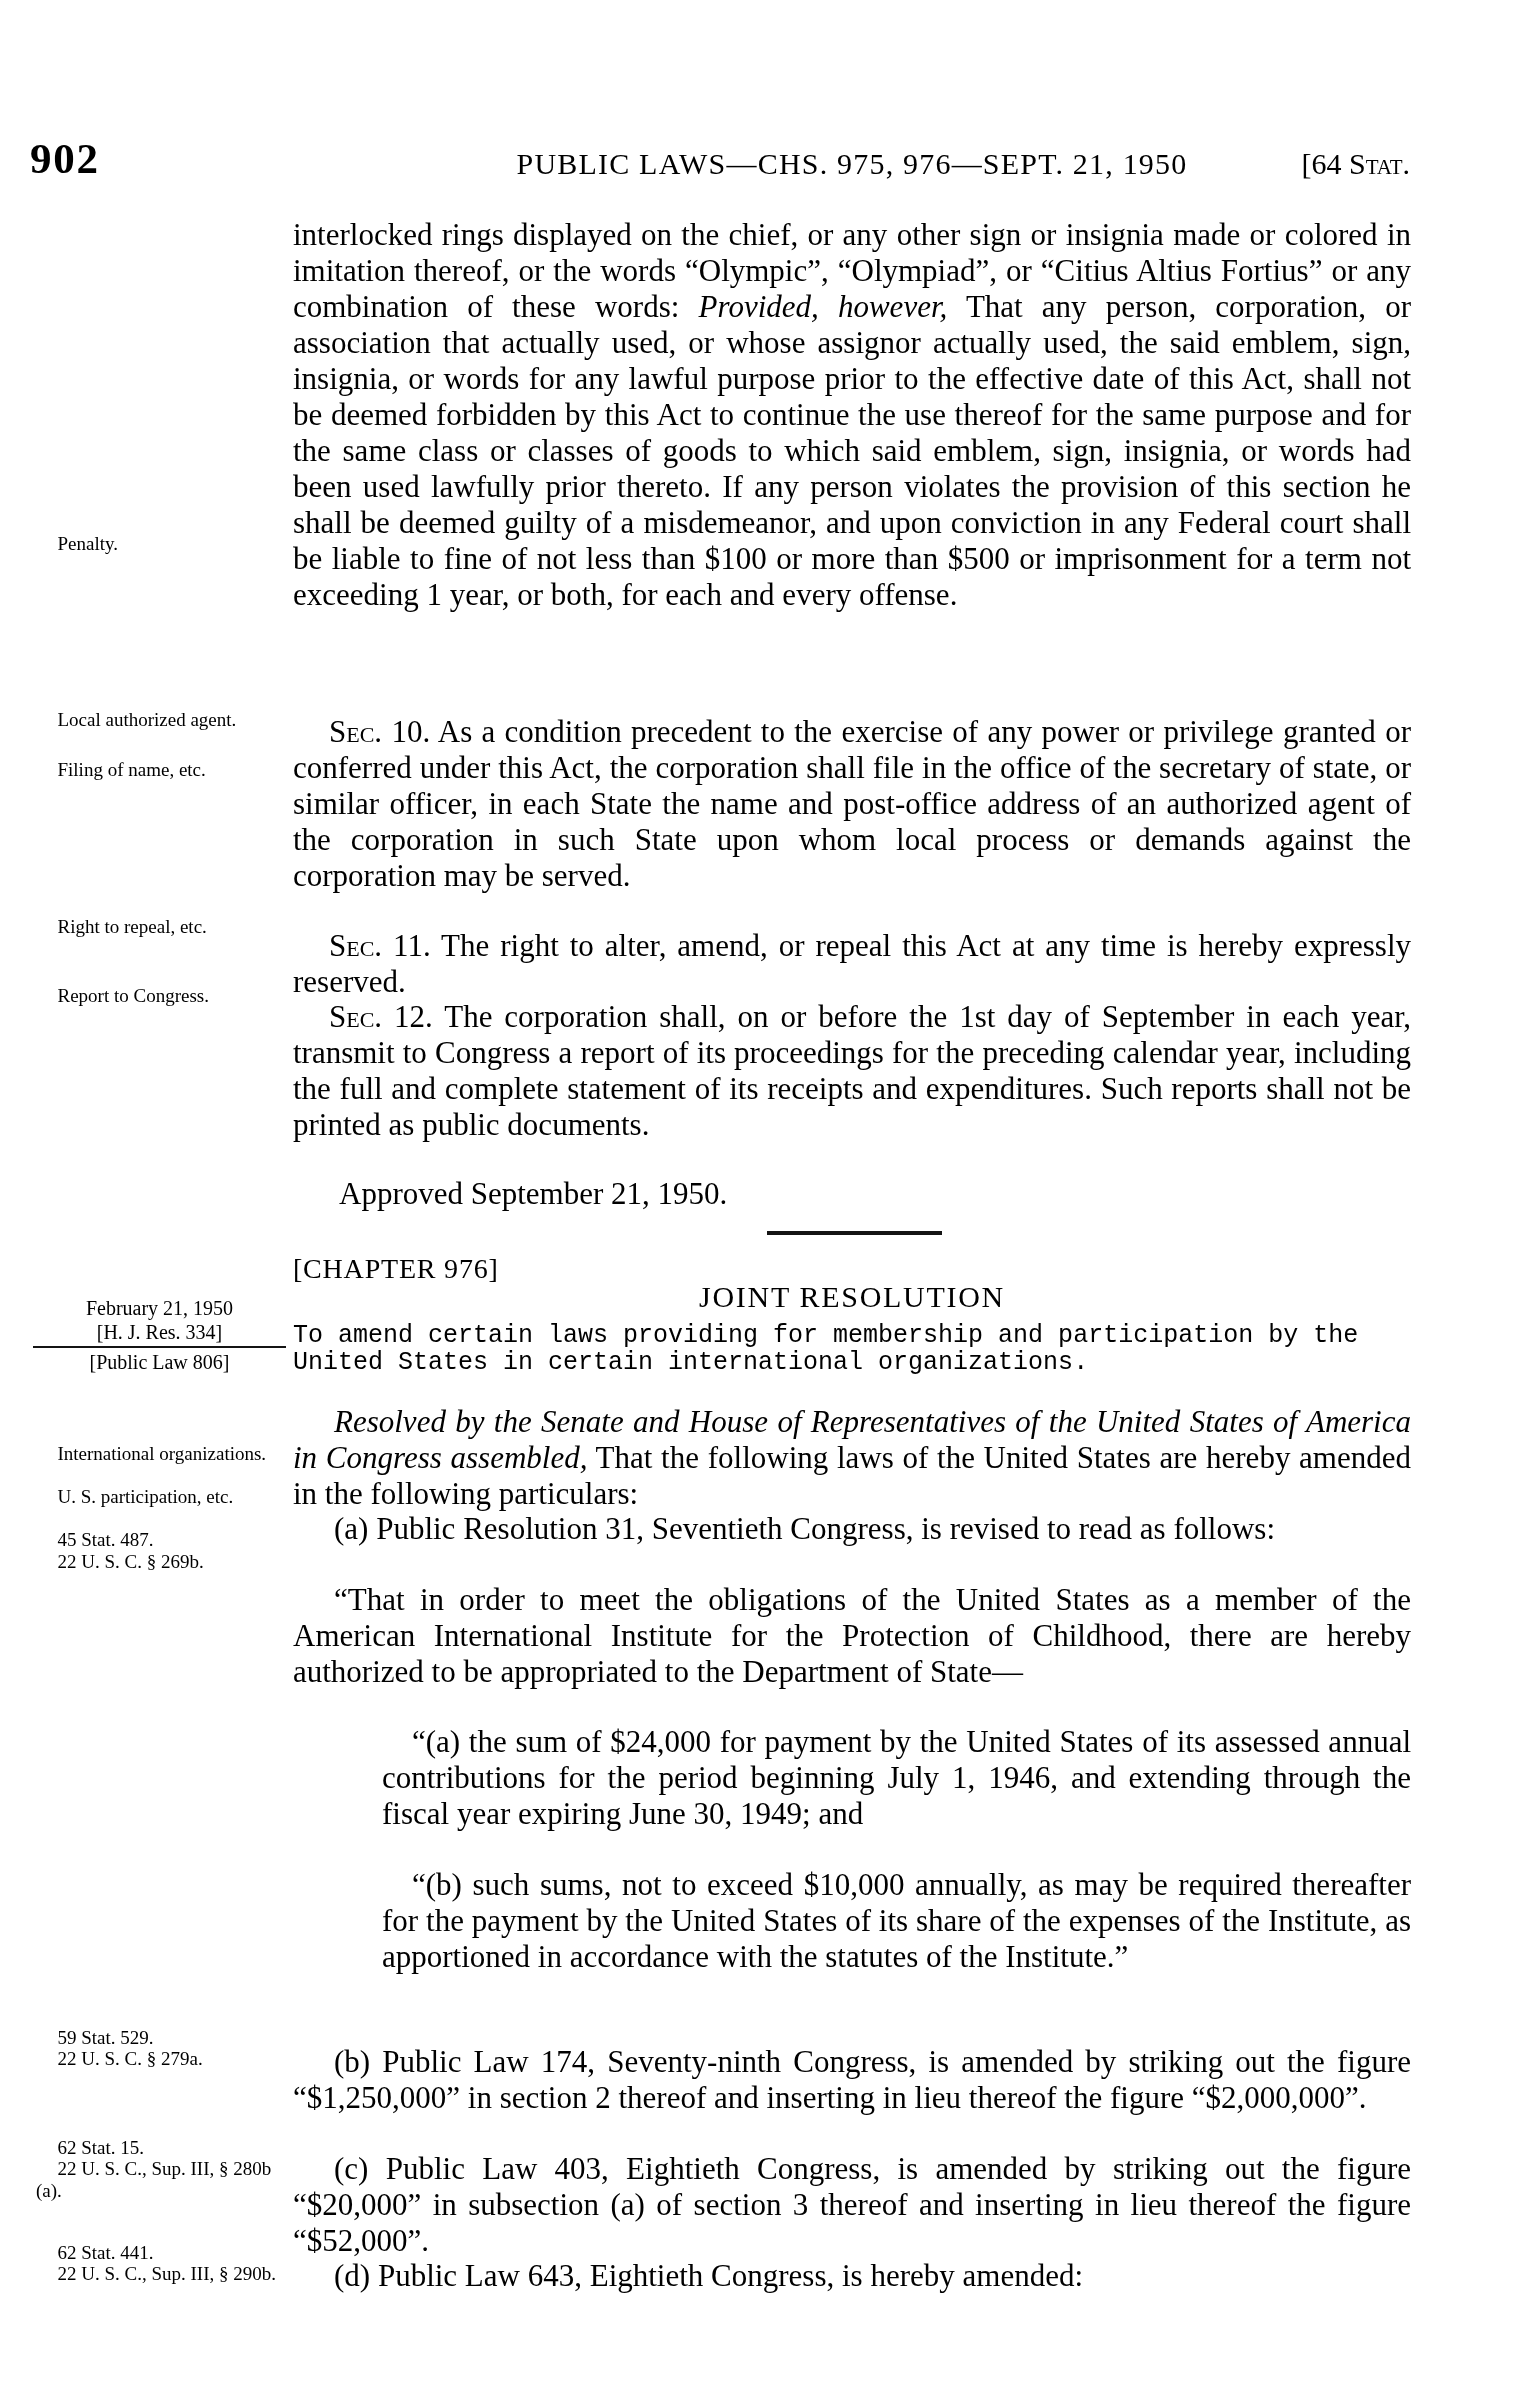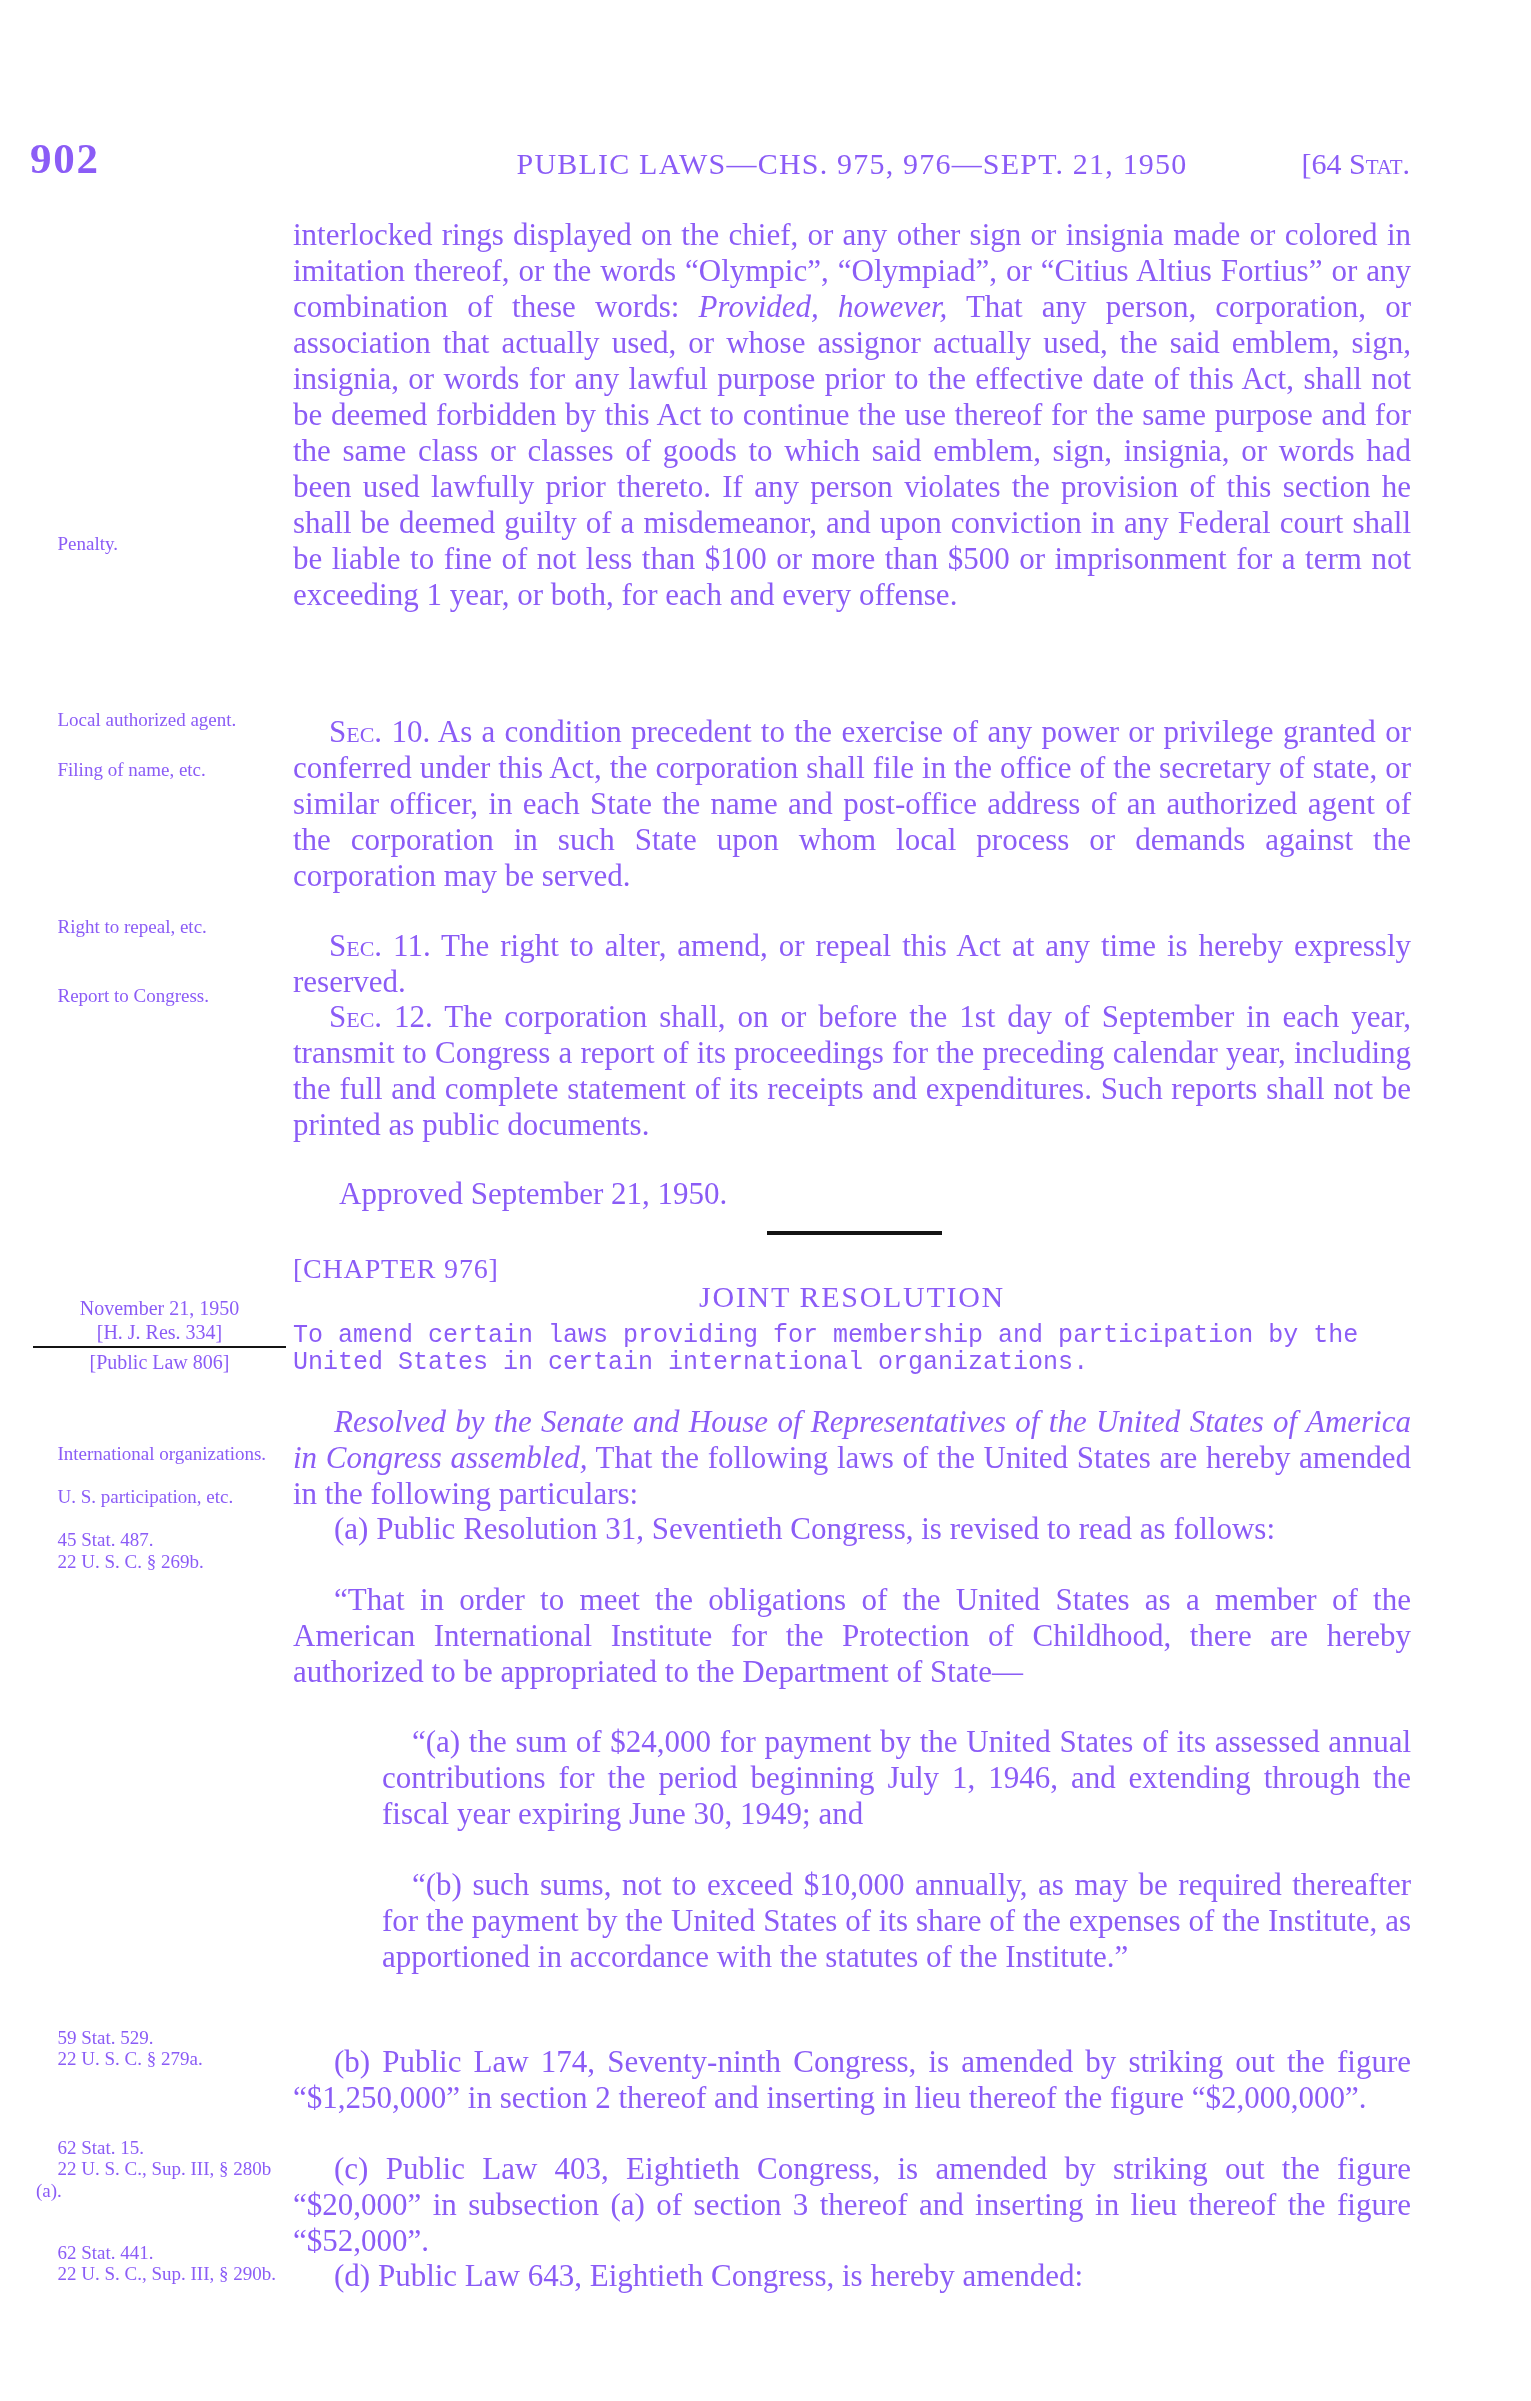--- a/index.html
+++ b/index.html
@@ -6,21 +6,21 @@
     margin: 0;
     padding: 0;
     background: #e8e8e4;
   }
   .page {
     position: relative;
     width: 1532px;
     height: 2401px;
     margin: 0 auto;
     background: #ffffff;
-    color: #8b5cf6;
+    color: #000000;
     font-family: "Liberation Serif", "DejaVu Serif", serif;
     overflow: hidden;
   }
   
   .page-number {
     position: absolute;
     left: 30px;
     top: 134px;
     font-size: 43px;
     font-weight: bold;
@@ -154,21 +154,21 @@
 
   <p class="bp approved" style="top:1176px">Approved September 21, 1950.</p>
 
   <div class="section-rule"></div>
 
   <p class="chapter-label">[CHAPTER 976]</p>
   <p class="jr-heading">JOINT RESOLUTION</p>
   <p class="jr-subtitle">To amend certain laws providing for membership and participation by the United States in certain international organizations.</p>
 
   <div class="law-note" style="top:1296px">
-    <div>November 21, 1950</div>
+    <div>February 21, 1950</div>
     <div class="rule">[H. J. Res. 334]</div>
     <div>[Public Law 806]</div>
   </div>
   <p class="note" style="top:1443px">International organizations.</p>
   <p class="note" style="top:1486px">U. S. participation, etc.</p>
   <p class="note" style="top:1529px">45 Stat. 487.</p>
   <p class="note" style="top:1551px">22 U. S. C. § 269b.</p>
   <p class="note" style="top:2027px">59 Stat. 529.</p>
   <p class="note" style="top:2048px">22 U. S. C. § 279a.</p>
   <p class="note" style="top:2137px">62 Stat. 15.</p>

